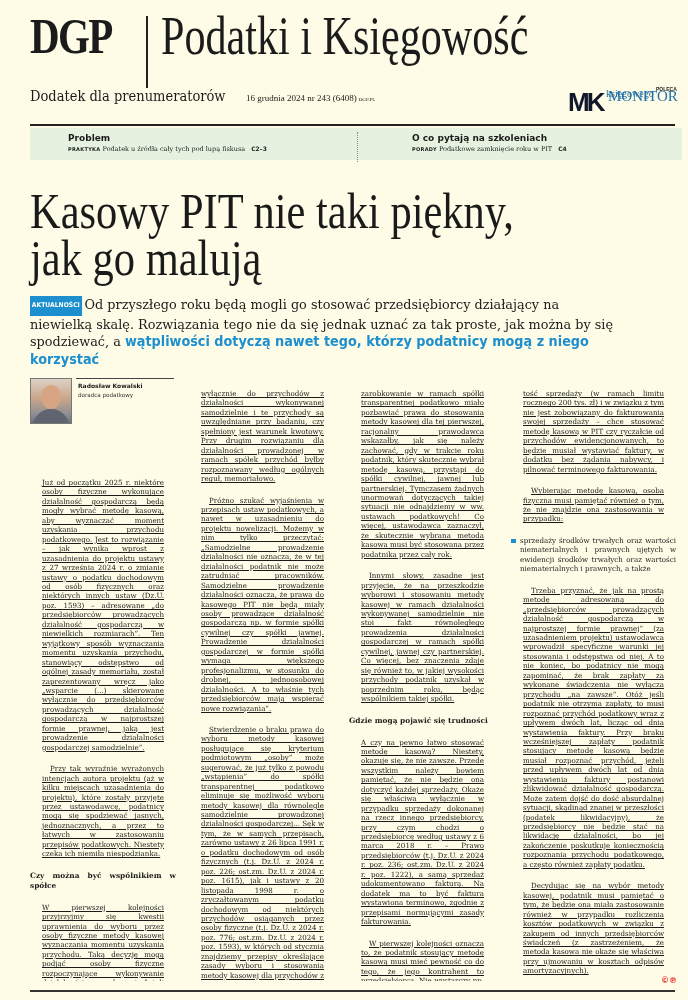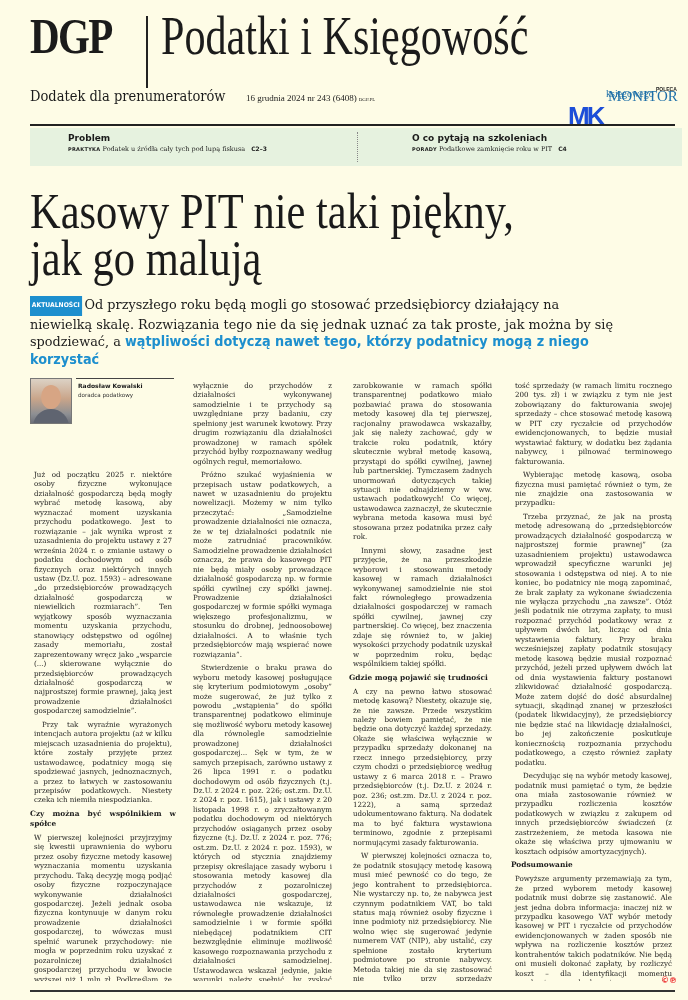--- a/index.html
+++ b/index.html
@@ -12,26 +12,26 @@
   }
   .masthead { position:absolute; left:30px; top:14px; width:650px; height:40px; }
   .mast-dgp { position:absolute; left:0; top:0; font-family:"Liberation Serif", serif; font-weight:bold; font-size:50px; letter-spacing:-2px; line-height:44px; transform:scaleX(0.82); transform-origin:left; }
   .mast-sep { position:absolute; left:116px; top:2px; width:2px; height:72px; background:#222; }
   .mast-title { position:absolute; left:131px; top:-2px; font-family:"Liberation Serif", serif; font-size:54px; line-height:48px; transform:scaleX(0.78); transform-origin:left; white-space:nowrap; }
   .sub { position:absolute; left:30px; top:88px; font-family:"DejaVu Serif", serif; font-size:14.5px; transform:scaleX(0.9); transform-origin:left; white-space:nowrap; }
   .issue { position:absolute; left:246px; top:93px; font-family:"Liberation Serif", serif; font-size:9px; white-space:nowrap; }
   .issue small { font-size:5px; margin-left:2px; }
   .mk-poleca { position:absolute; left:656px; top:86px; font-family:"Liberation Sans", sans-serif; font-size:5px; font-weight:bold; }
   .mk-logo { position:absolute; left:568px; top:88px; width:100px; height:30px; }
-  .mk-letters { position:absolute; left:0; top:0; font-family:"Liberation Sans", sans-serif; font-weight:bold; font-size:26px; color:#1d4ed8; letter-spacing:-3px; line-height:28px;margin-top:14px; }
+  .mk-letters { position:absolute; left:0; top:0; font-family:"Liberation Sans", sans-serif; font-weight:bold; font-size:26px; color:#0f172a; letter-spacing:-3px; line-height:28px; }
   .mk-monitor { position:absolute; left:40px; top:1px; font-family:"Liberation Serif", serif; font-size:15px; color:#1e6fa8; line-height:15px; }
   .mk-ksieg { position:absolute; left:38px; top:0; font-family:"Liberation Serif", serif; font-size:10px; color:#1e6fa8; line-height:11px; }
   .rule-top { position:absolute; left:30px; top:124px; width:645px; height:2px; background:#222; }
 
-  .teaser { position:absolute; left:30px; top:128px; width:652px; height:38px; background:#e6f2df; }
+  .teaser { position:absolute; left:30px; top:128px; width:652px; height:32px; background:#e6f2df; }
   .teaser-col { position:absolute; top:4px; }
   .teaser-col .t-head { font-family:"DejaVu Sans", sans-serif; font-weight:bold; font-size:9px; line-height:12px; }
   .teaser-col .t-line { font-family:"DejaVu Serif", serif; font-size:6.5px; line-height:10px; white-space:nowrap; }
   .teaser-col .t-kicker { font-family:"DejaVu Sans", sans-serif; font-weight:bold; font-size:5px; letter-spacing:0.3px; }
   .teaser-col .t-page { font-family:"DejaVu Sans", sans-serif; font-weight:bold; font-size:6px; margin-left:6px; }
   .teaser-div { position:absolute; left:327px; top:4px; width:0; height:30px; border-left:1px dotted #888; }
 
   .headline { position:absolute; left:30px; top:188px; font-family:"Liberation Serif", serif; font-size:50px; line-height:47px; transform:scaleX(0.85); transform-origin:left; color:#1a1a1a; white-space:nowrap; }
   .lead { position:absolute; left:30px; top:296px; width:640px; font-family:"DejaVu Serif", serif; font-size:13.8px; line-height:17.5px; color:#1b1b1b; transform:scaleX(0.93); transform-origin:left; }
   .lead .kicker { display:inline-block; background:#1d8fce; color:#fff; font-family:"DejaVu Sans", sans-serif; font-weight:bold; font-size:6.5px; padding:1px 2px; vertical-align:2px; margin-right:3px; }
@@ -39,21 +39,21 @@
 
   .author-box { position:absolute; left:30px; top:378px; width:144px; height:78px; }
   .photo { position:absolute; left:0; top:0; width:40px; height:44px; background:linear-gradient(180deg,#dcd2c5 0%,#c9a58a 45%,#8d8f93 80%,#6d7079 100%); border:1px solid #777; overflow:hidden; }
   .photo .head { position:absolute; left:10px; top:6px; width:20px; height:24px; border-radius:50%; background:#d7a584; }
   .photo .shoulders { position:absolute; left:2px; top:30px; width:36px; height:20px; border-radius:18px 18px 0 0; background:#5f6470; }
   .author-rule { position:absolute; left:46px; top:0; width:98px; height:1px; background:#444; }
   .author-name { position:absolute; left:48px; top:4px; font-family:"DejaVu Sans", sans-serif; font-weight:bold; font-size:6px; }
   .author-role { position:absolute; left:48px; top:14px; font-family:"DejaVu Sans", sans-serif; font-size:5.6px; color:#333; }
 
   .col { position:absolute; font-family:"DejaVu Serif", serif; font-size:7.1px; line-height:9.45px; text-align:justify; color:#1b1b1b; }
-  .col p { margin:4px; text-indent:8px; }
+  .col p { margin:12px; text-indent:8px;text-decoration:underline; }
   .col p.first { text-indent:0; }
   .col h3 { margin:4px 0 2px; font-family:"DejaVu Serif", serif; font-weight:bold; font-size:7.4px; line-height:10px; }
   .col ul { margin:0; padding:0; list-style:none; }
   .col li { position:relative; padding-left:9px; }
   .col li::before { content:""; position:absolute; left:0; top:3px; width:4.5px; height:4.5px; background:#1d8fce; }
   .col1 { left:30px; top:466px; width:146px; height:515px; overflow:hidden; }
   .col2 { left:189px; top:377px; width:147px; height:604px; overflow:hidden; }
   .col3 { left:349px; top:377px; width:147px; height:604px; overflow:hidden; }
   .col4 { left:511px; top:377px; width:165px; height:604px; overflow:hidden; }
   .copyright { position:absolute; left:661px; top:976px; font-family:"DejaVu Sans", sans-serif; font-size:8px; color:#e33; font-weight:bold; }
@@ -135,20 +135,21 @@
   <h3>Gdzie mogą pojawić się trudności</h3>
   <p class="first">A czy na pewno łatwo stosować metodę kasową? Niestety, okazuje się, że nie zawsze. Przede wszystkim należy bowiem pamiętać, że nie będzie ona dotyczyć każdej sprzedaży. Okaże się właściwa wyłącznie w przypadku sprzedaży dokonanej na rzecz innego przedsiębiorcy, przy czym chodzi o przedsiębiorcę według ustawy z 6 marca 2018 r. – Prawo przedsiębiorców (t.j. Dz.U. z 2024 r. poz. 236; ost.zm. Dz.U. z 2024 r. poz. 1222), a samą sprzedaż udokumentowano fakturą. Na dodatek ma to być faktura wystawiona terminowo, zgodnie z przepisami normującymi zasady fakturowania.</p>
   <p>W pierwszej kolejności oznacza to, że podatnik stosujący metodę kasową musi mieć pewność co do tego, że jego kontrahent to przedsiębiorca. Nie wystarczy np. to, że nabywca jest czynnym podatnikiem VAT, bo taki status mają również osoby fizyczne i inne podmioty niż przedsiębiorcy. Nie wolno więc się sugerować jedynie numerem VAT (NIP), aby ustalić, czy spełnione zostało kryterium podmiotowe po stronie nabywcy. Metoda takiej nie da się zastosować nie tylko przy sprzedaży konsumenckiej, lecz także dokonywanej m.in. na rzecz jednostek samorządu terytorialnego, ich jednostek organizacyjnych – nawet jeżeli sprzedaż będzie fakturowana.</p>
 
 </div>
 
 <div class="col col4">
   <p class="first">tość sprzedaży (w ramach limitu rocznego 200 tys. zł) i w związku z tym nie jest zobowiązany do fakturowania swojej sprzedaży – chce stosować metodę kasową w PIT czy ryczałcie od przychodów ewidencjonowanych, to będzie musiał wystawiać faktury, w dodatku bez żądania nabywcy, i pilnować terminowego fakturowania.</p>
   <p>Wybierając metodę kasową, osoba fizyczna musi pamiętać również o tym, że nie znajdzie ona zastosowania w przypadku:</p>
   <ul>
+    <li>sprzedaży środków trwałych oraz wartości niematerialnych i prawnych ujętych w ewidencji środków trwałych oraz wartości niematerialnych i prawnych, a także</li>
   </ul>
   <p>Trzeba przyznać, że jak na prostą metodę adresowaną do „przedsiębiorców prowadzących działalność gospodarczą w najprostszej formie prawnej” (za uzasadnieniem projektu) ustawodawca wprowadził specyficzne warunki jej stosowania i odstępstwa od niej. A to nie koniec, bo podatnicy nie mogą zapominać, że brak zapłaty za wykonane świadczenia nie wyłącza przychodu „na zawsze”. Otóż jeśli podatnik nie otrzyma zapłaty, to musi rozpoznać przychód podatkowy wraz z upływem dwóch lat, licząc od dnia wystawienia faktury. Przy braku wcześniejszej zapłaty podatnik stosujący metodę kasową będzie musiał rozpoznać przychód, jeżeli przed upływem dwóch lat od dnia wystawienia faktury postanowi zlikwidować działalność gospodarczą. Może zatem dojść do dość absurdalnej sytuacji, skądinąd znanej w przeszłości (podatek likwidacyjny), że przedsiębiorcy nie będzie stać na likwidację działalności, bo jej zakończenie poskutkuje koniecznością rozpoznania przychodu podatkowego, a często również zapłaty podatku.</p>
   <p>Decydując się na wybór metody kasowej, podatnik musi pamiętać o tym, że będzie ona miała zastosowanie również w przypadku rozliczenia kosztów podatkowych w związku z zakupem od innych przedsiębiorców świadczeń (z zastrzeżeniem, że metoda kasowa nie okaże się właściwa przy ujmowaniu w kosztach odpisów amortyzacyjnych).</p>
   <h3>Podsumowanie</h3>
   <p class="first">Powyższe argumenty przemawiają za tym, że przed wyborem metody kasowej podatnik musi dobrze się zastanowić. Ale jest jedna dobra informacja: inaczej niż w przypadku kasowego VAT wybór metody kasowej w PIT i ryczałcie od przychodów ewidencjonowanych w żaden sposób nie wpływa na rozliczenie kosztów przez kontrahentów takich podatników. Nie będą oni musieli dokonać zapłaty, by rozliczyć koszt – dla identyfikacji momentu uzyskania przychodu nie muszą więc wiedzieć, że sprzedawca wybrał metodę kasową.</p>
 </div>
 
 <div class="copyright">©℗</div>
 <div class="rule-bottom"></div>
 

